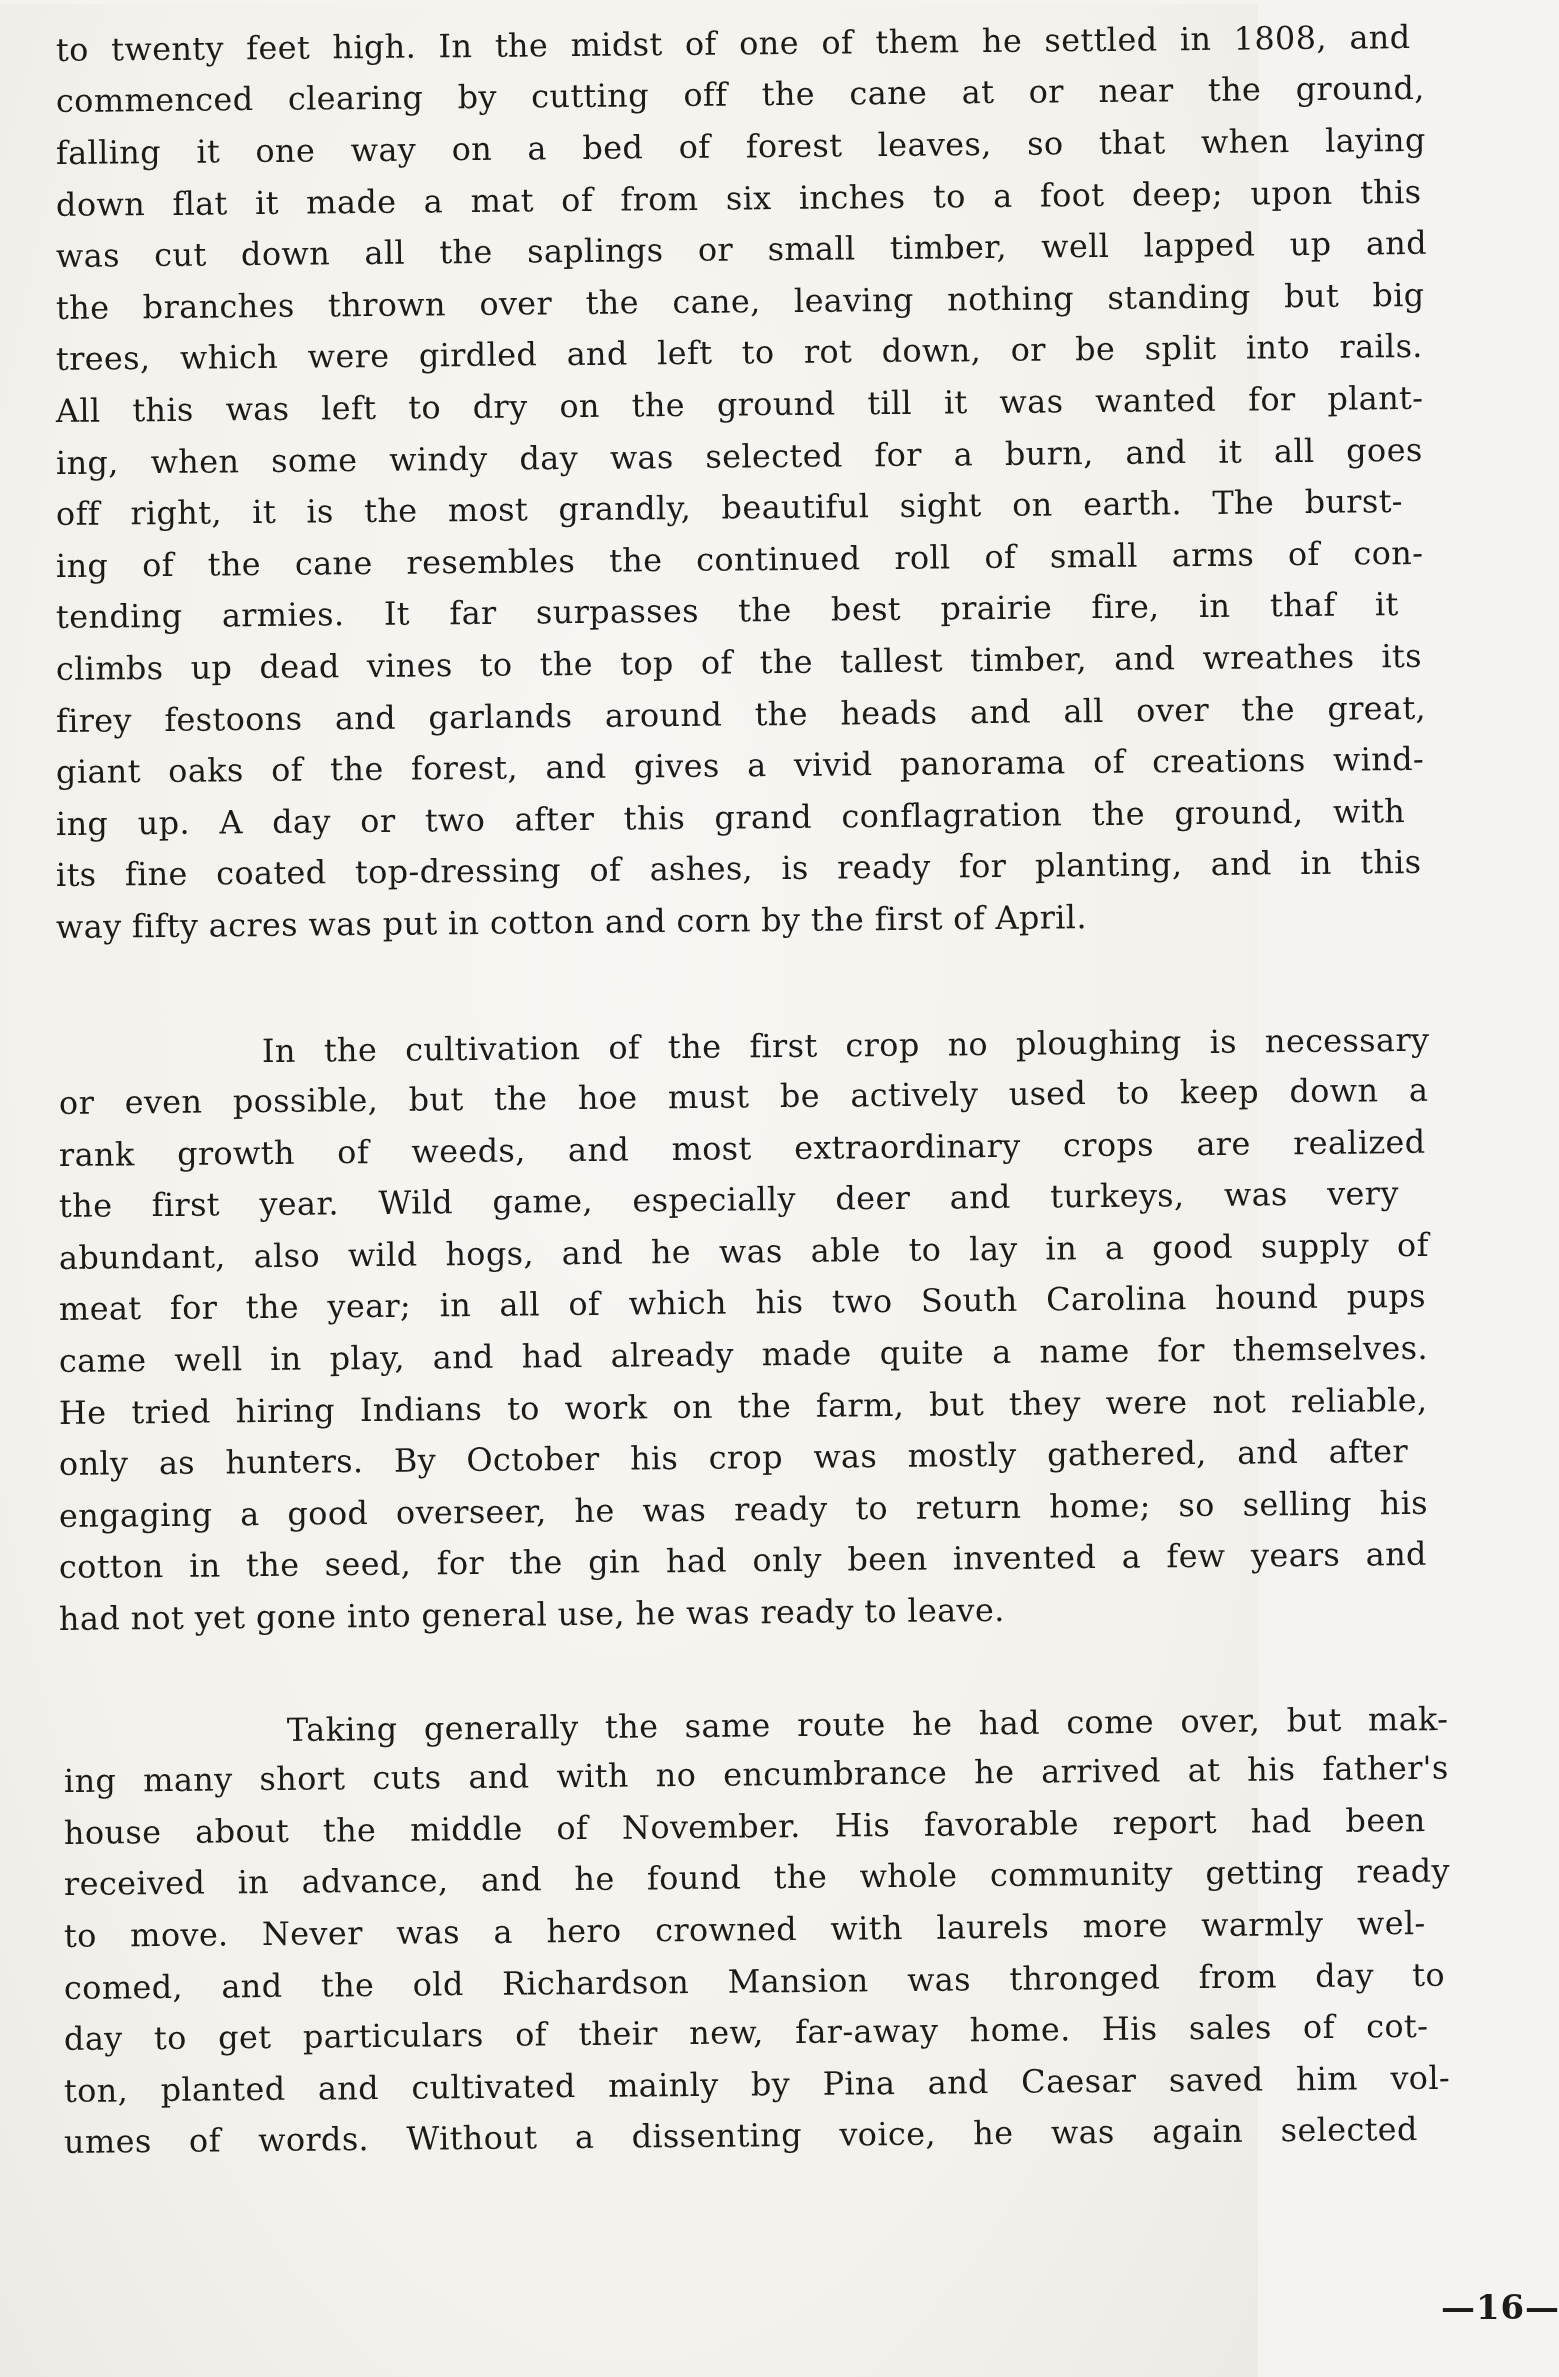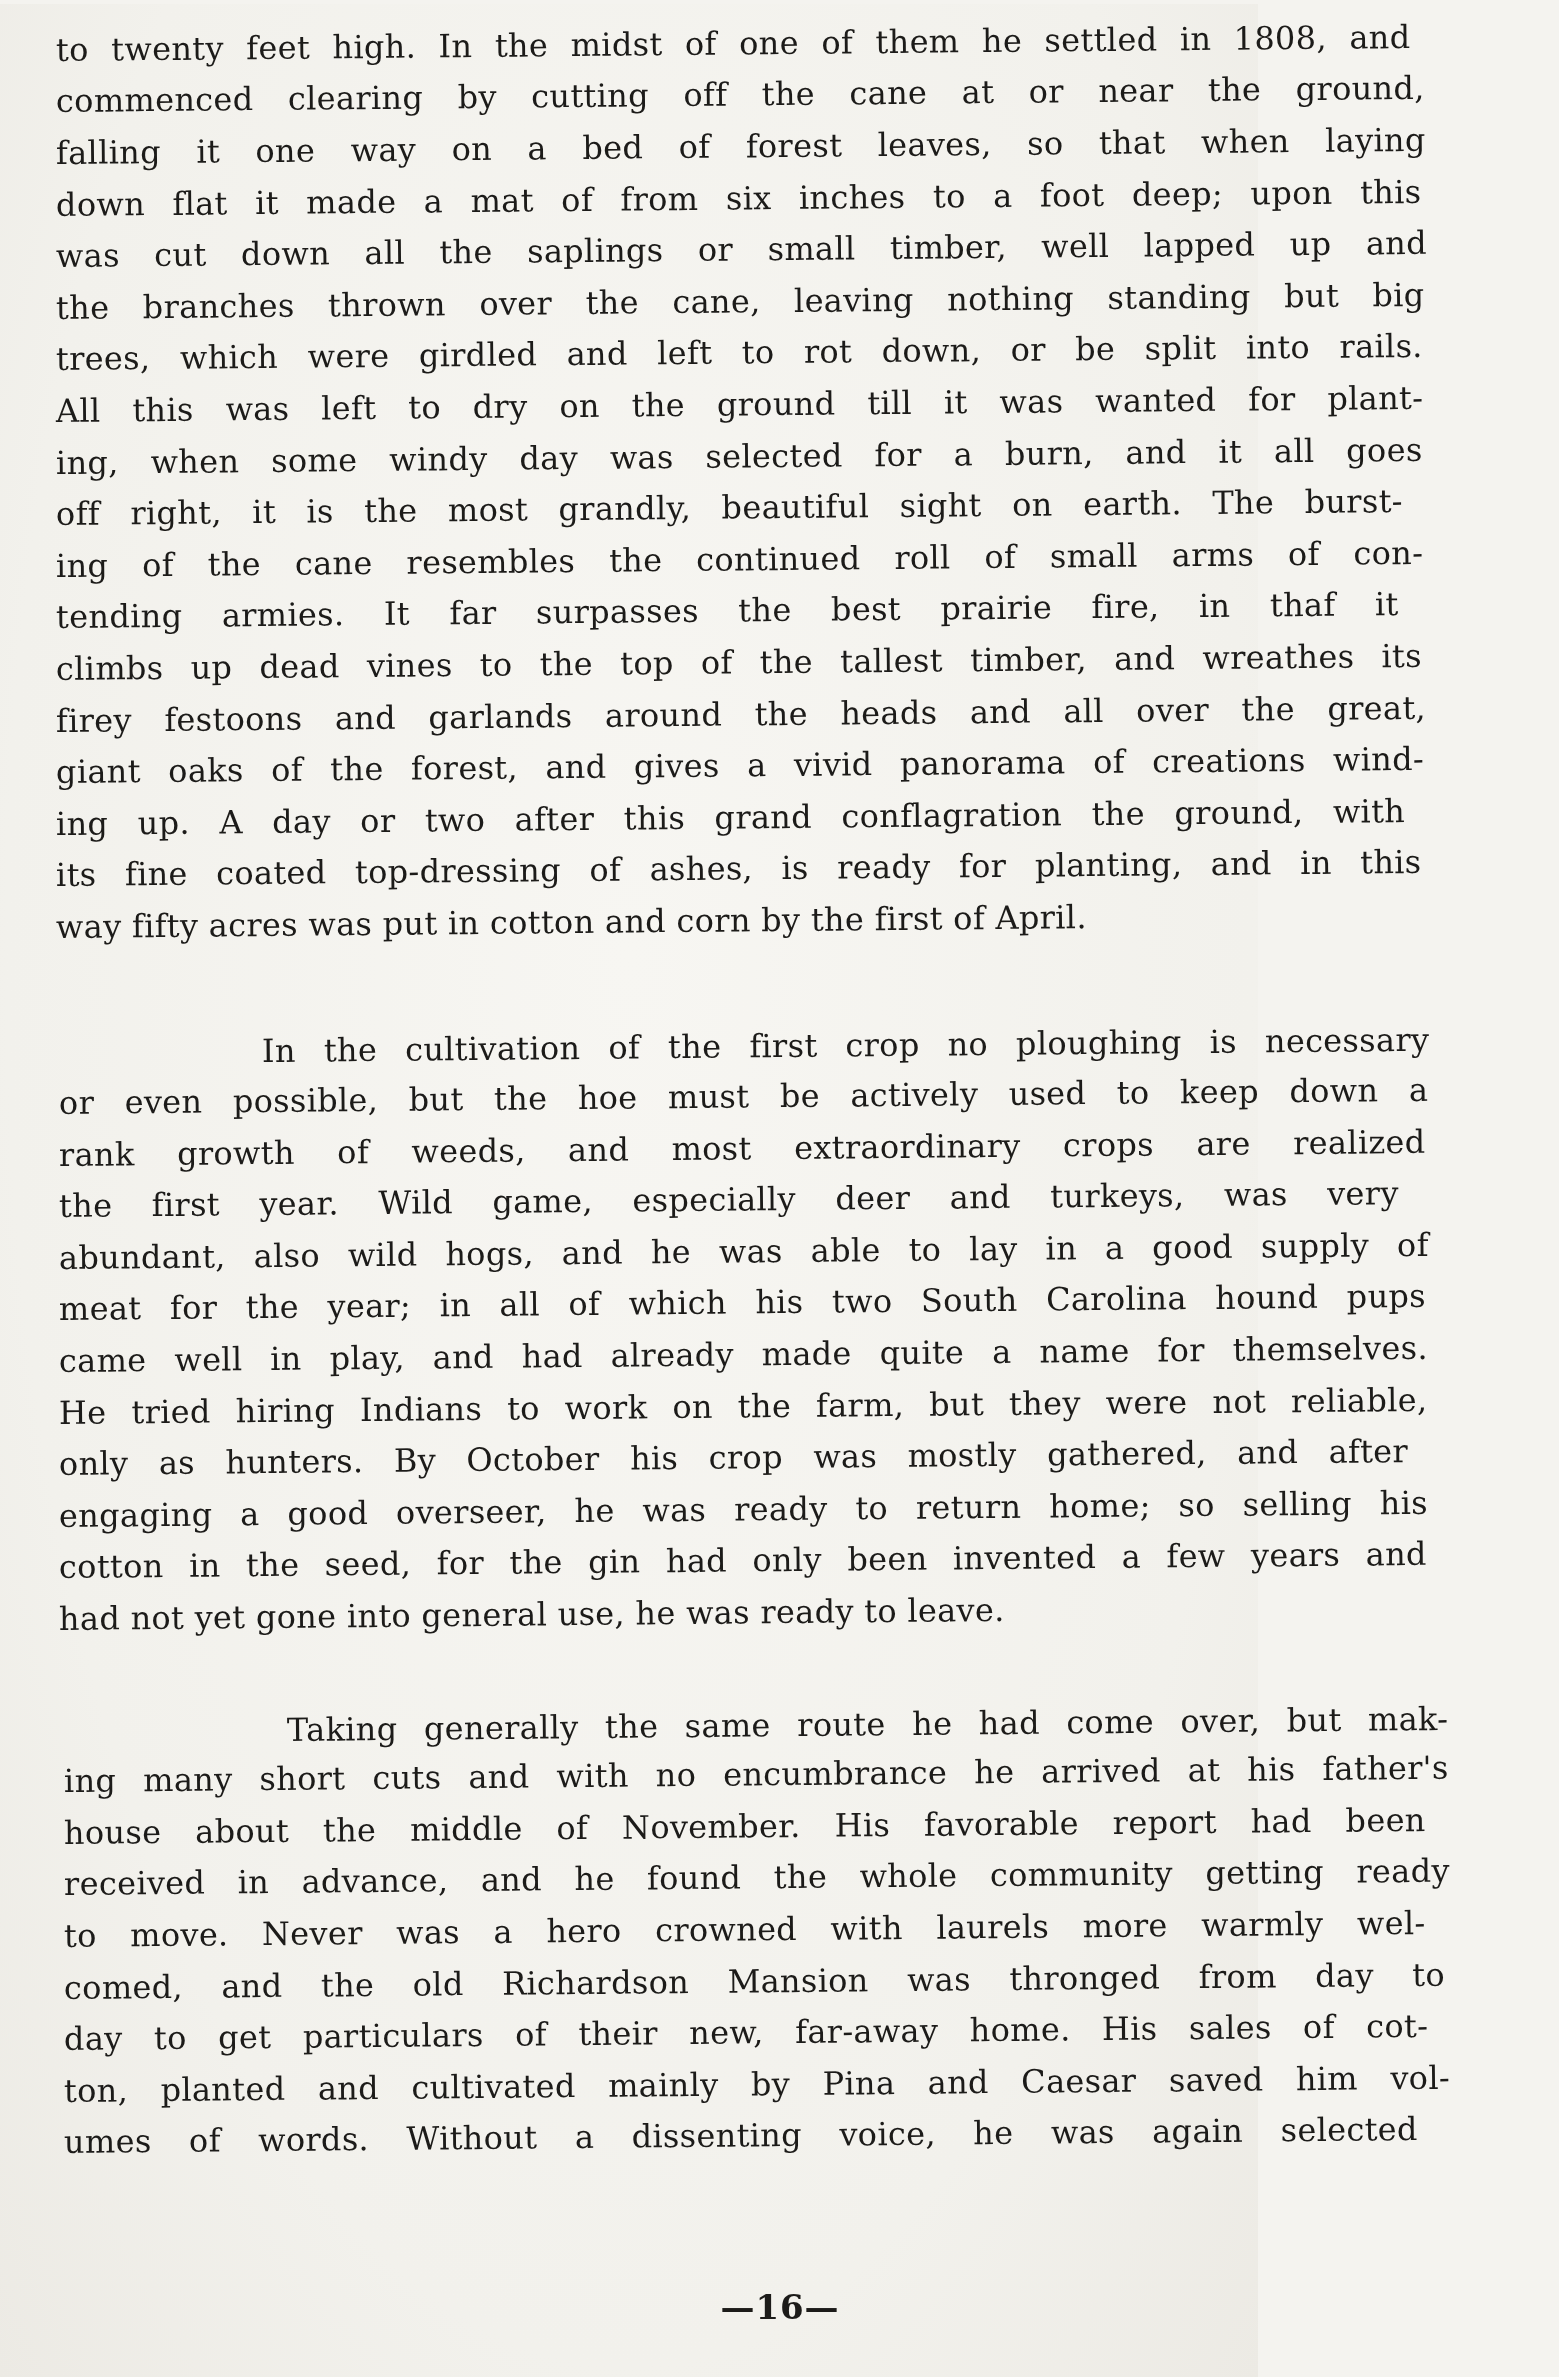--- a/index.html
+++ b/index.html
@@ -23,21 +23,21 @@
       white-space: nowrap;
       font-size: 32px;
       line-height: 39px;
       letter-spacing: 0.3px;
       transform-origin: left center;
     }
     .page-number {
       position: absolute;
       left: 0; width: 1560px;
       top: 2283px;
-      text-align: center;
+      text-align: right;
       font-size: 34px;
       font-weight: bold;
       letter-spacing: 0.9px;
     }
   </style>
 </head>
 <body>
 
 <div class="page">
   <div id="text-body">

